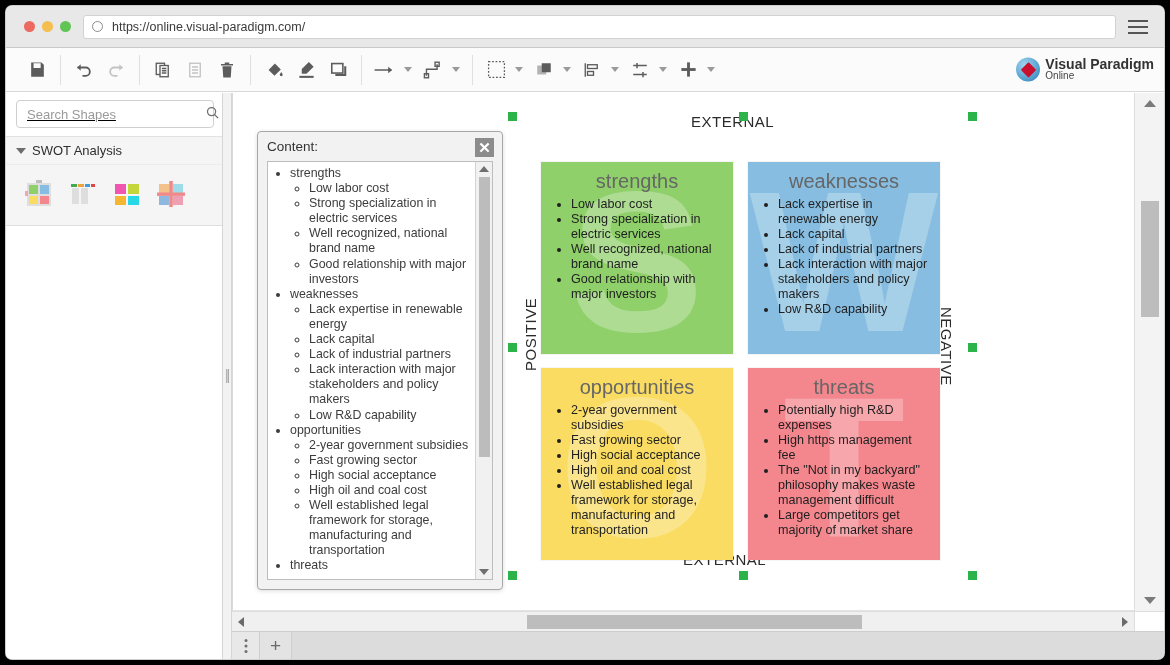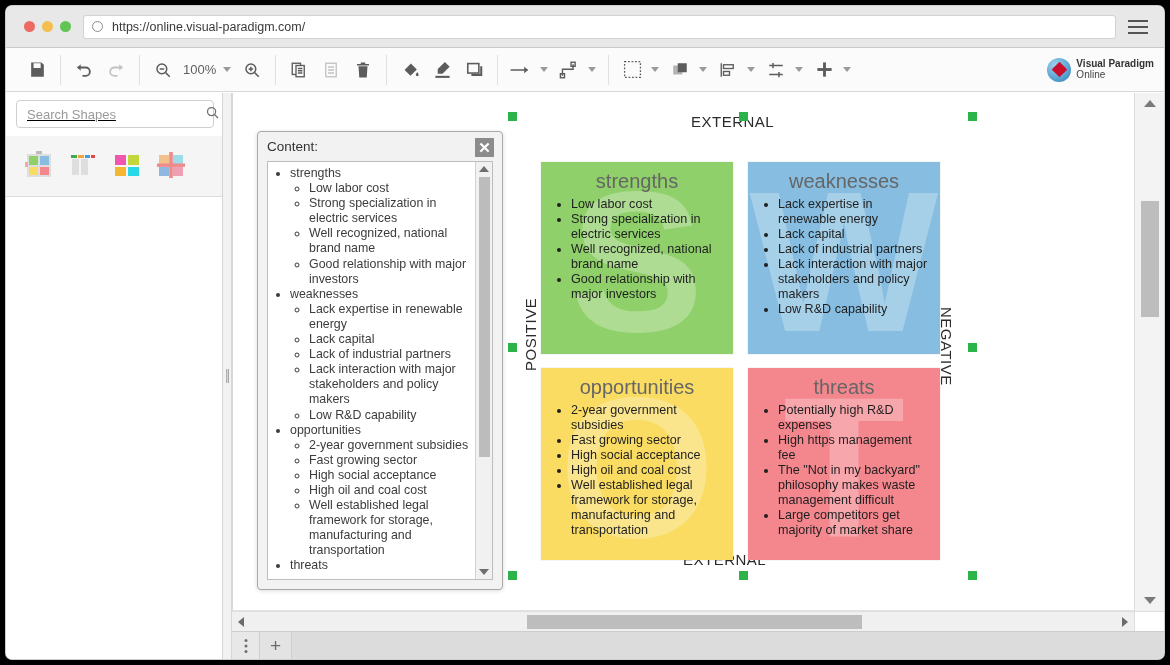--- a/index.html
+++ b/index.html
@@ -108,21 +108,21 @@
     position: relative;
     display: flex; align-items: center; justify-content: center;
   }
   .vp-diamond {
     width: 11px; height: 11px;
     background: #c8102e;
     transform: rotate(45deg);
     border-radius: 1px;
   }
   .vp-words { line-height: 1.05; }
-  .vp-words b { display: block; font-size: 10px; color: #333; font-weight: bold; }
+  .vp-words b { display: block; font-size: 14px; color: #333; font-weight: bold; }
   .vp-words span { display: block; font-size: 10px; color: #444; }
 
   
   .work {
     position: absolute;
     top: 87px; left: 0; right: 0; bottom: 0;
     display: flex;
   }
 
   
@@ -483,39 +483,20 @@
         </svg>
       </div>
       <div class="tb-btn dim">
         <svg width="20" height="20" viewBox="0 0 24 24" fill="none" stroke="currentColor" stroke-width="2.2" stroke-linecap="round">
           <path d="M19 9h-9a5 5 0 0 0 0 10h3"></path>
             <polyline points="16,5 20,9 16,13" fill="currentColor" stroke="none"></polyline>
         </svg>
       </div>
     </div>
 
-    <div class="tb-group">
-      <div class="tb-btn">
-        <svg width="18" height="18" viewBox="0 0 24 24" fill="none" stroke="currentColor" stroke-width="2">
-          <circle cx="10.5" cy="10.5" r="6.5"></circle>
-            <line x1="15.5" y1="15.5" x2="21" y2="21"></line>
-            <line x1="7.5" y1="10.5" x2="13.5" y2="10.5"></line>
-        </svg>
-      </div>
-      <span class="zoom-label">100%</span>
-      <span class="caret"></span>
-      <div class="tb-btn">
-        <svg width="18" height="18" viewBox="0 0 24 24" fill="none" stroke="currentColor" stroke-width="2">
-          <circle cx="10.5" cy="10.5" r="6.5"></circle>
-            <line x1="15.5" y1="15.5" x2="21" y2="21"></line>
-            <line x1="7.5" y1="10.5" x2="13.5" y2="10.5"></line>
-            <line x1="10.5" y1="7.5" x2="10.5" y2="13.5"></line>
-        </svg>
-      </div>
-    </div>
 
     <div class="tb-group">
       <div class="tb-btn">
         <svg width="18" height="18" viewBox="0 0 24 24" fill="none" stroke="currentColor" stroke-width="1.8">
           <rect x="3" y="3" width="11" height="15"></rect>
             <rect x="8" y="6" width="11" height="15" fill="#fbfbfb"></rect>
           <line x1="10.5" y1="10" x2="16.5" y2="10"></line>
             <line x1="10.5" y1="13" x2="16.5" y2="13"></line>
             <line x1="10.5" y1="16" x2="16.5" y2="16"></line>
         </svg>
@@ -633,20 +614,24 @@
           <input type="text" placeholder="Search Shapes" style="">
           <span class="mag">
             <svg width="15" height="15" viewBox="0 0 24 24" fill="none" stroke="currentColor" stroke-width="2">
               <circle cx="10.5" cy="10.5" r="6.5"></circle>
                 <line x1="15.5" y1="15.5" x2="21" y2="21"></line>
             </svg>
           </span>
         </div>
       </div>
 
+      <div class="cat-header">
+        <span class="tri-down"></span>
+        <span>SWOT Analysis</span>
+      </div>
 
       <div class="shape-row">
         <div class="thumb">
           <svg width="30" height="30" viewBox="0 0 30 30">
             <rect x="3" y="4" width="24" height="23" fill="#dedede"></rect>
             <rect x="5" y="6" width="9" height="9" fill="#8fd06a"></rect>
             <rect x="16" y="6" width="9" height="9" fill="#86bde0"></rect>
             <rect x="5" y="17" width="9" height="8" fill="#fadc62"></rect>
             <rect x="16" y="17" width="9" height="8" fill="#f4868e"></rect>
             <rect x="1" y="12" width="3" height="5" fill="#f4a6b0"></rect>

